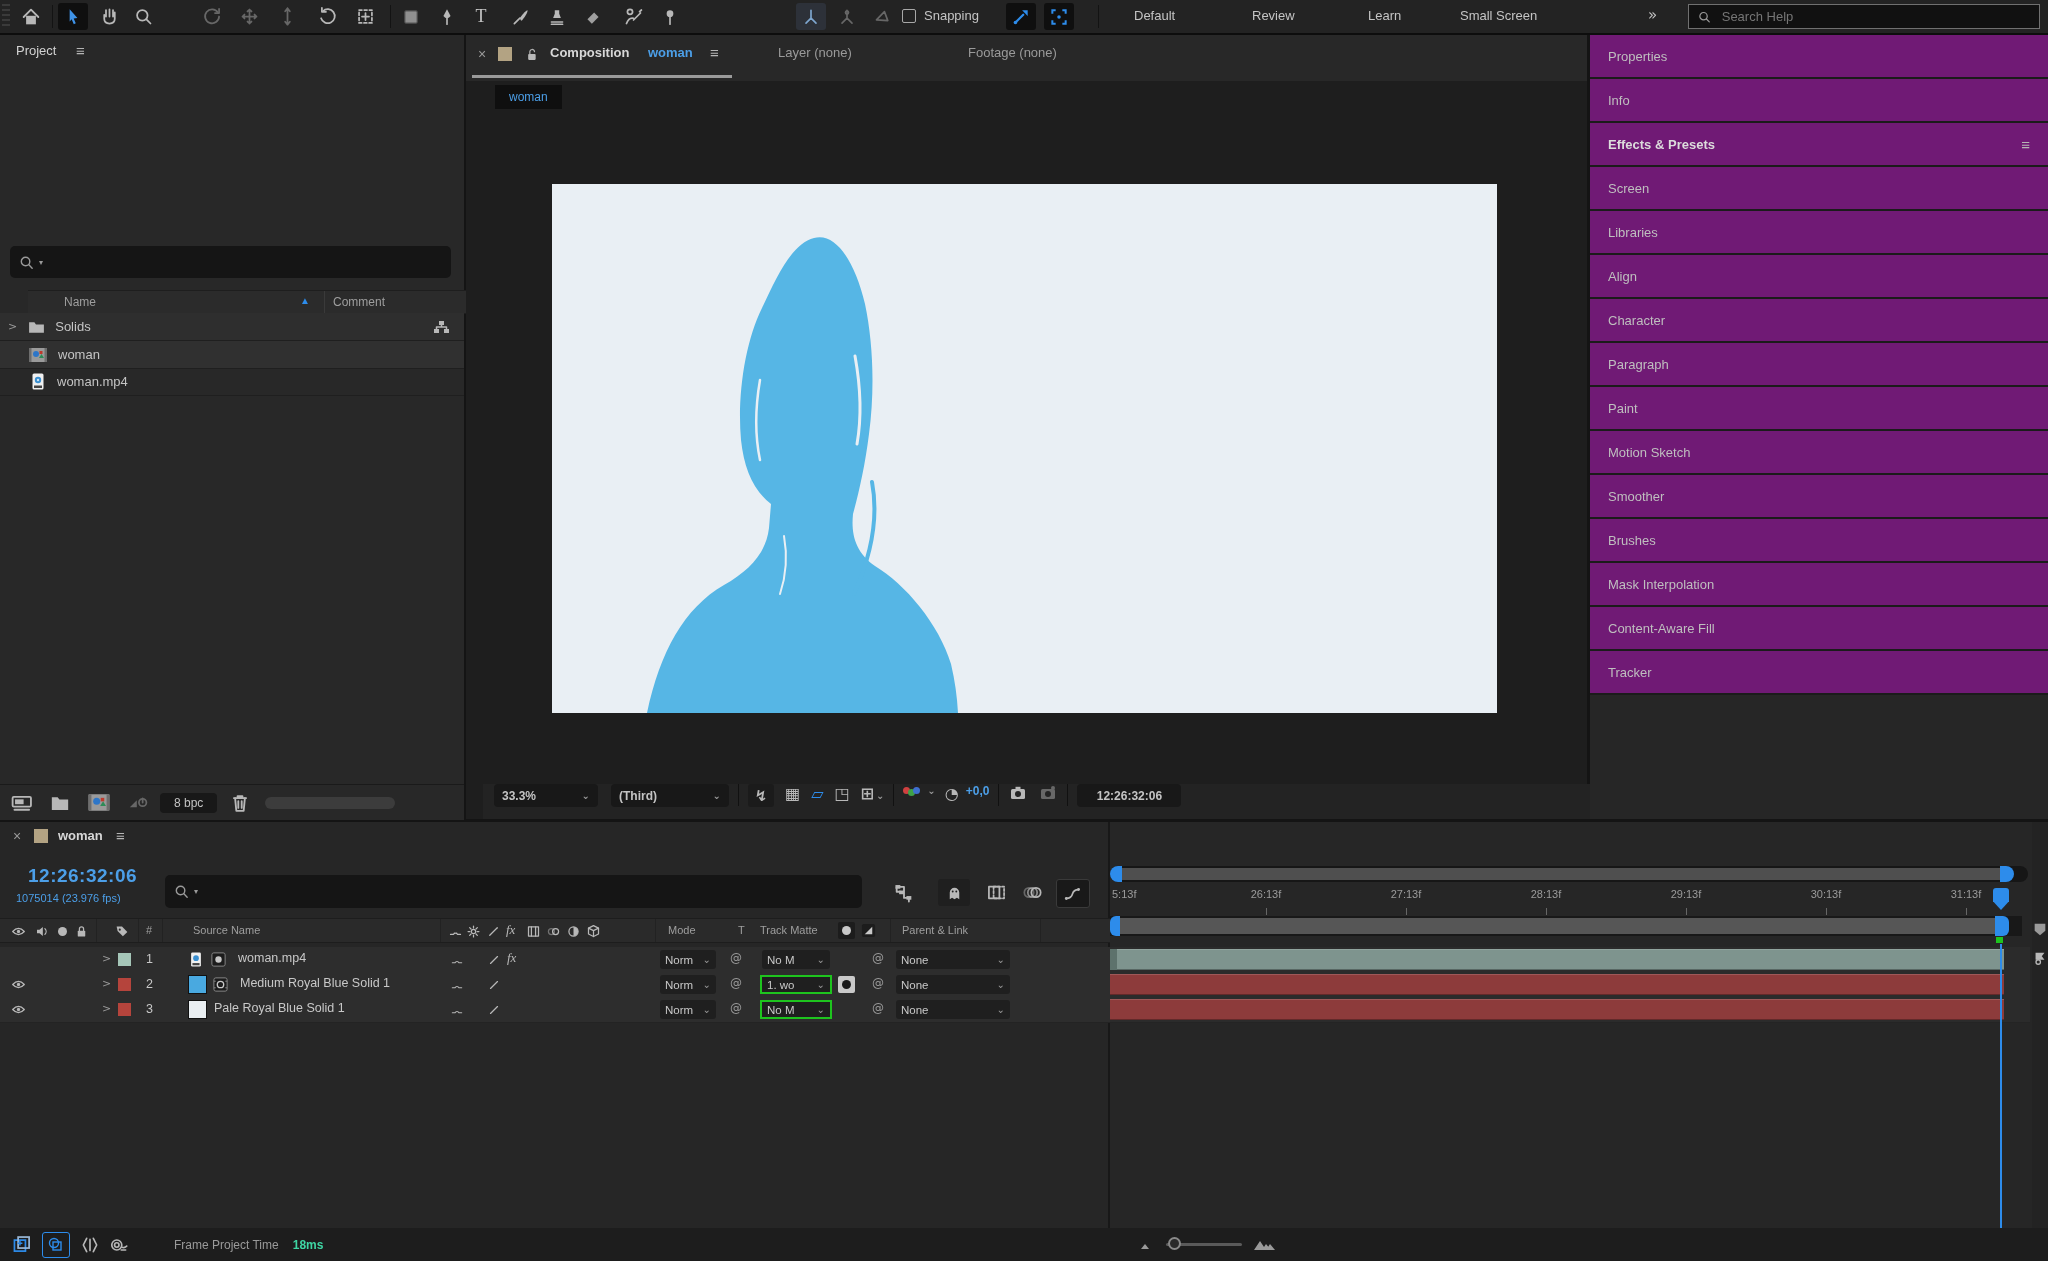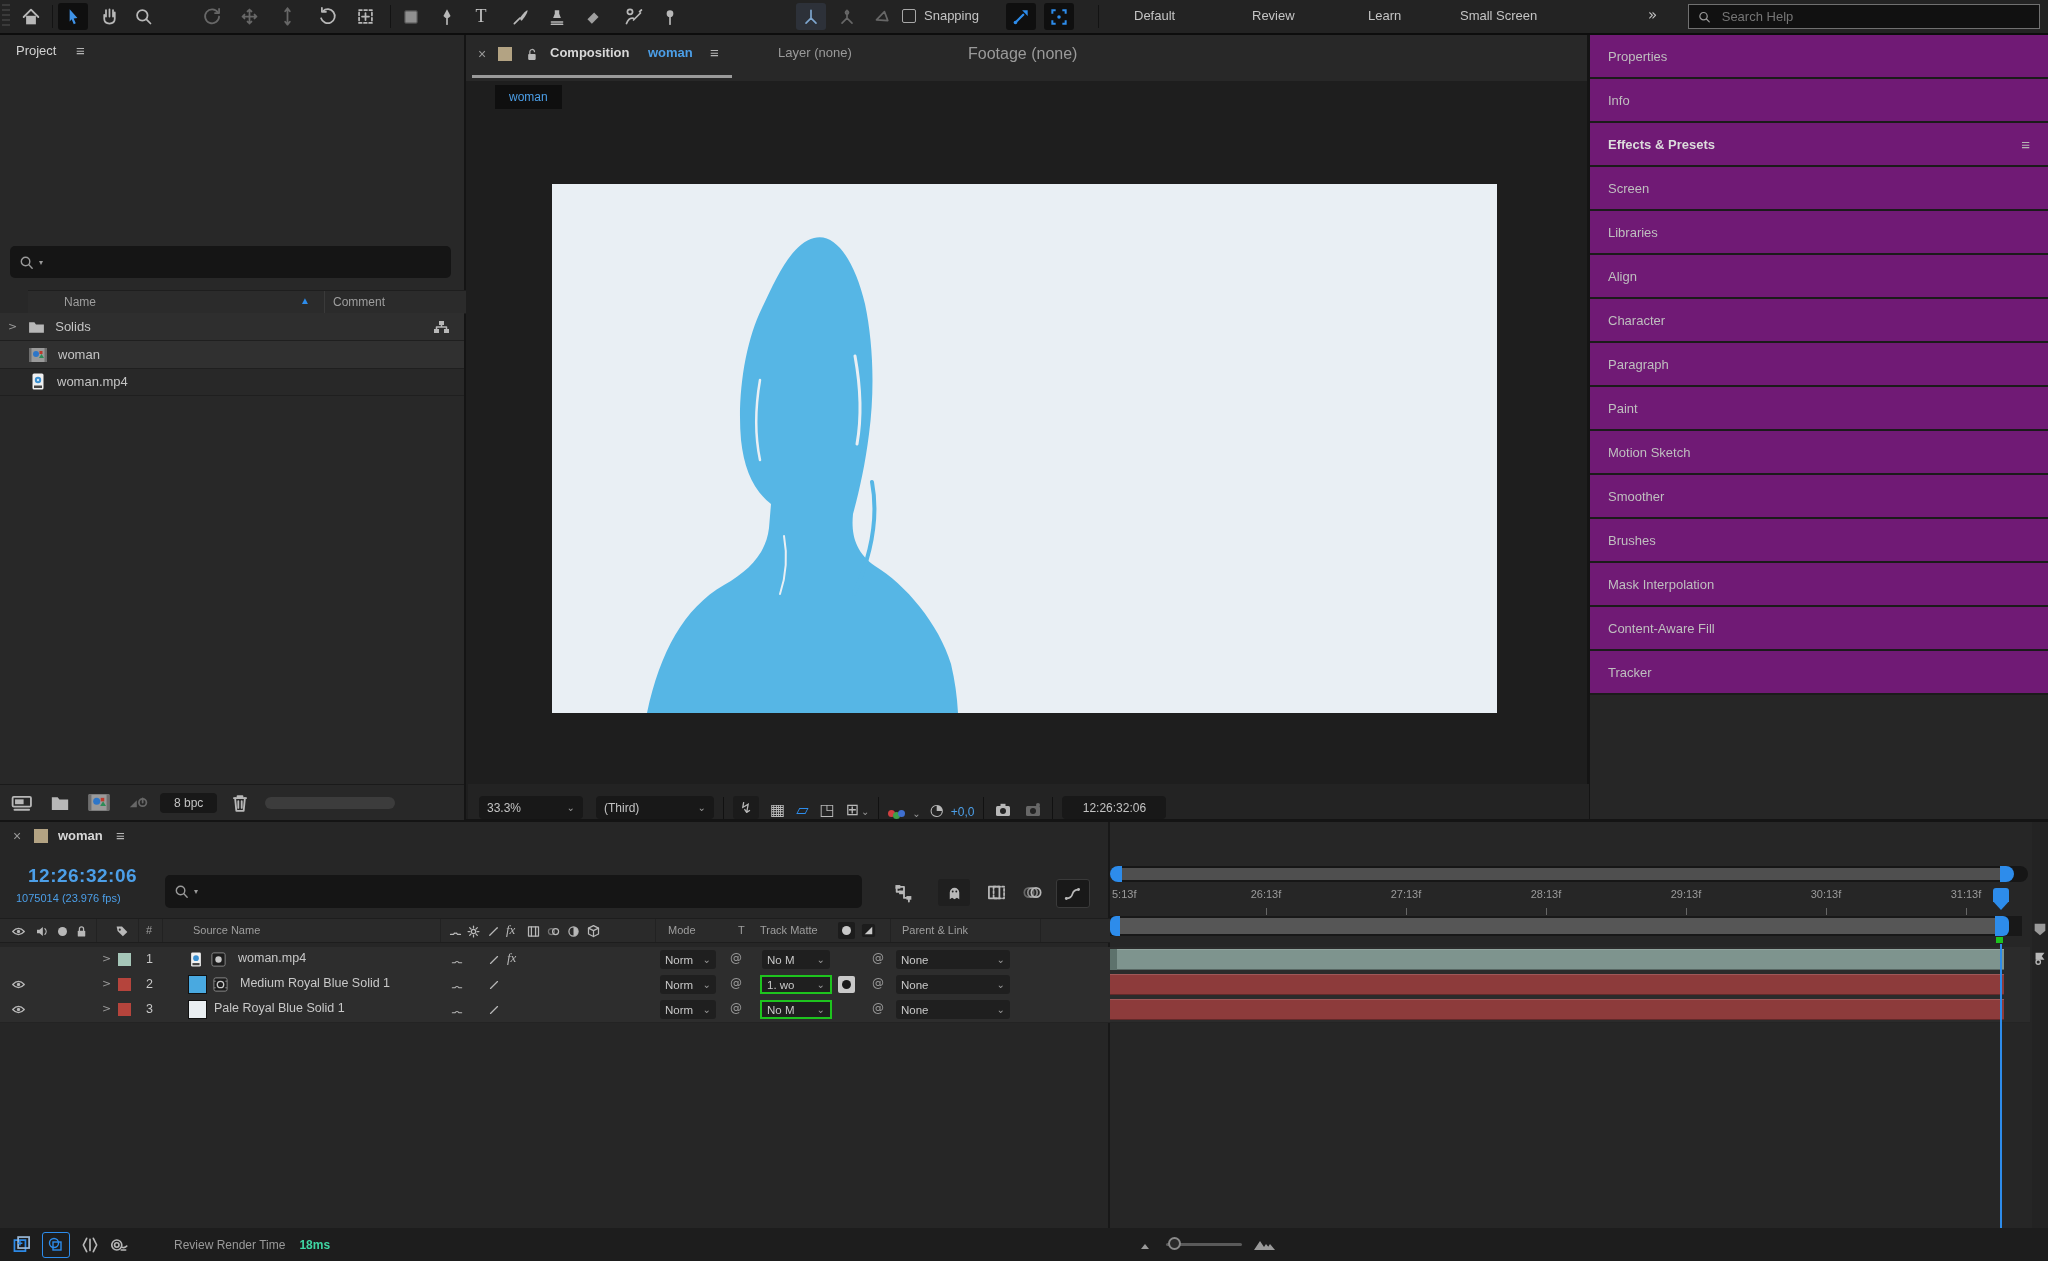--- a/index.html
+++ b/index.html
@@ -32,21 +32,21 @@
   .prow{position:absolute;left:0;width:464px;height:27px;border-bottom:1px solid #1f1f1f;display:flex;align-items:center;font-size:13px;color:#c4c4c4;}
   .pbottom{position:absolute;left:0;top:749px;width:464px;height:35px;background:#282828;border-top:1px solid #1a1a1a;display:flex;align-items:center;}
   .bpcbox{background:#181818;border-radius:4px;font-size:12px;color:#c4c4c4;padding:3px 14px;}
   .hscroll{width:130px;height:12px;border-radius:6px;background:#3c3c3c;}
   
   #center{left:466px;top:35px;width:1121px;height:784px;background:#1e1e1e;}
   .vtabrow{position:absolute;left:0;top:0;width:1121px;height:46px;background:#282828;}
   .vtab-underline{position:absolute;left:6px;top:40px;width:260px;height:3px;background:#9a9a9a;}
   .chip{position:absolute;left:29px;top:50px;background:#0f0f0f;color:#4c9fe8;font-size:12px;padding:5px 14px;}
   .compimg{position:absolute;left:86px;top:149px;width:945px;height:529px;background:#e9eff4;}
-  .vbottom{position:absolute;left:2px;top:749px;width:1121px;height:35px;background:#232323;display:flex;align-items:flex-end;font-size:12px;color:#c4c4c4;}
+  .vbottom{position:absolute;left:17px;top:749px;width:1121px;height:35px;background:#232323;display:flex;align-items:flex-start;font-size:12px;color:#c4c4c4;font-weight:bold;}
   .dd{background:#181818;border-radius:4px;height:23px;display:inline-flex;align-items:center;justify-content:space-between;padding:0 8px;box-sizing:border-box;}
   .caret{font-family:"DejaVu Sans",sans-serif;font-size:10px;color:#9a9a9a;margin-left:6px;}
   .vico{font-family:"DejaVu Sans",sans-serif;font-size:15px;color:#b8b8b8;}
   .vsep{width:1px;height:22px;background:#111;margin:0 9px;}
   
   #rightbar{left:1590px;top:35px;width:458px;height:784px;background:#262626;}
   .ritem{height:42px;background:#701a75;border-bottom:2px solid #1b1b1b;display:flex;align-items:center;justify-content:space-between;padding:0 18px;font-size:13px;color:#bfbfbf;}
   .ritem.active{color:#dcdcdc;font-weight:bold;}
   
   #timeline{left:0;top:822px;width:2048px;height:439px;background:#262626;}
@@ -314,21 +314,21 @@
     <span class="abs" style="left:32px;top:12px;width:14px;height:14px;background:#b3a383;"></span>
     <svg class="t" width="15" height="15" viewBox="0 0 18 18" style="position:absolute;left:58px;top:12px;stroke:#b0b0b0;">
         <rect class="f" x="5" y="8.5" width="9" height="7" rx="1"></rect>
         <path d="M7,8.5V6a2.8,2.8 0 0 1 5.6,-.4"></path>
       </svg>
     <span class="abs" style="left:84px;top:10px;font-size:13px;font-weight:bold;color:#d8d8d8;">Composition</span>
     <span class="abs" style="left:182px;top:10px;font-size:13px;font-weight:bold;color:#4c9fe8;">woman</span>
     <span class="abs hamb" style="left:244px;top:9px;">≡</span>
     <div class="vtab-underline"></div>
     <span class="abs" style="left:312px;top:10px;font-size:13px;color:#9a9a9a;">Layer (none)</span>
-    <span class="abs" style="left:502px;top:10px;font-size:16px;color:#9a9a9a;">Footage (none)</span>
+    <span class="abs" style="left:502px;top:10px;font-size:13px;color:#9a9a9a;">Footage (none)</span>
   </div>
   <div class="chip">woman</div>
 
   <div class="compimg">
     <svg width="945" height="529" viewBox="0 0 945 529">
       <rect width="945" height="529" fill="#e9eff4"></rect>
       <path d="M95,529 C108,468 132,424 172,401 C198,386 214,369 217,344 L219,320 C201,306 192,284 189,256 C185,212 193,158 210,124 C226,90 240,60 262,54 C284,48 303,78 313,120 C321,158 323,205 317,250 C313,282 307,308 301,330 C299,350 303,368 323,382 C353,400 387,440 399,480 C403,497 405,512 406,529 Z" fill="#56b6e5"></path>
       <path d="M320,298 C327,335 319,372 302,410" stroke="#56b6e5" stroke-width="4" fill="none" stroke-linecap="round"></path>
       <path d="M303,172 C309,205 310,232 305,260" stroke="#e9eff4" stroke-width="3" fill="none" stroke-linecap="round"></path>
       <path d="M208,196 C203,225 203,252 208,276" stroke="#e9eff4" stroke-width="2.5" fill="none" stroke-linecap="round"></path>
@@ -727,21 +727,21 @@
         </svg>
       </span>
     <svg class="t" width="20" height="20" viewBox="0 0 18 18" style="margin-left:10px;">
         <path d="M6,3L3,9l3,6M12,3l3,6-3,6M9,4v10" stroke-dasharray="0"></path>
       </svg>
     <svg class="t" width="22" height="20" viewBox="0 0 18 18" style="margin-left:8px;">
         <circle cx="7" cy="9" r="4.5"></circle>
         <circle cx="7" cy="9" r="2"></circle>
         <path d="M11.5,11q3,1 4.5,-1M11,13.5h4"></path>
       </svg>
-    <span class="frt-label" style="margin-left:44px;">Review Render Time</span>
+    <span class="frt-label" style="margin-left:44px;">Frame Project Time</span>
     <span class="frt-val" style="margin-left:14px;">18ms</span>
     <div style="margin-left:auto;margin-right:770px;display:flex;align-items:center;gap:10px;">
       <svg width="18" height="14" viewBox="0 0 18 14">
           <path fill="#9a9a9a" d="M3,11l4,-5 4,5z"></path>
         </svg>
       <div style="position:relative;width:76px;height:3px;background:#5a5a5a;border-radius:2px;">
         <span style="position:absolute;left:2px;top:-6px;width:13px;height:13px;border:2px solid #8a8a8a;border-radius:50%;background:#2a2a2a;box-sizing:border-box;"></span>
       </div>
       <svg width="26" height="16" viewBox="0 0 26 16">
           <path fill="#9a9a9a" d="M2,13L8,4l4,6 2,-3 5,6z"></path>

